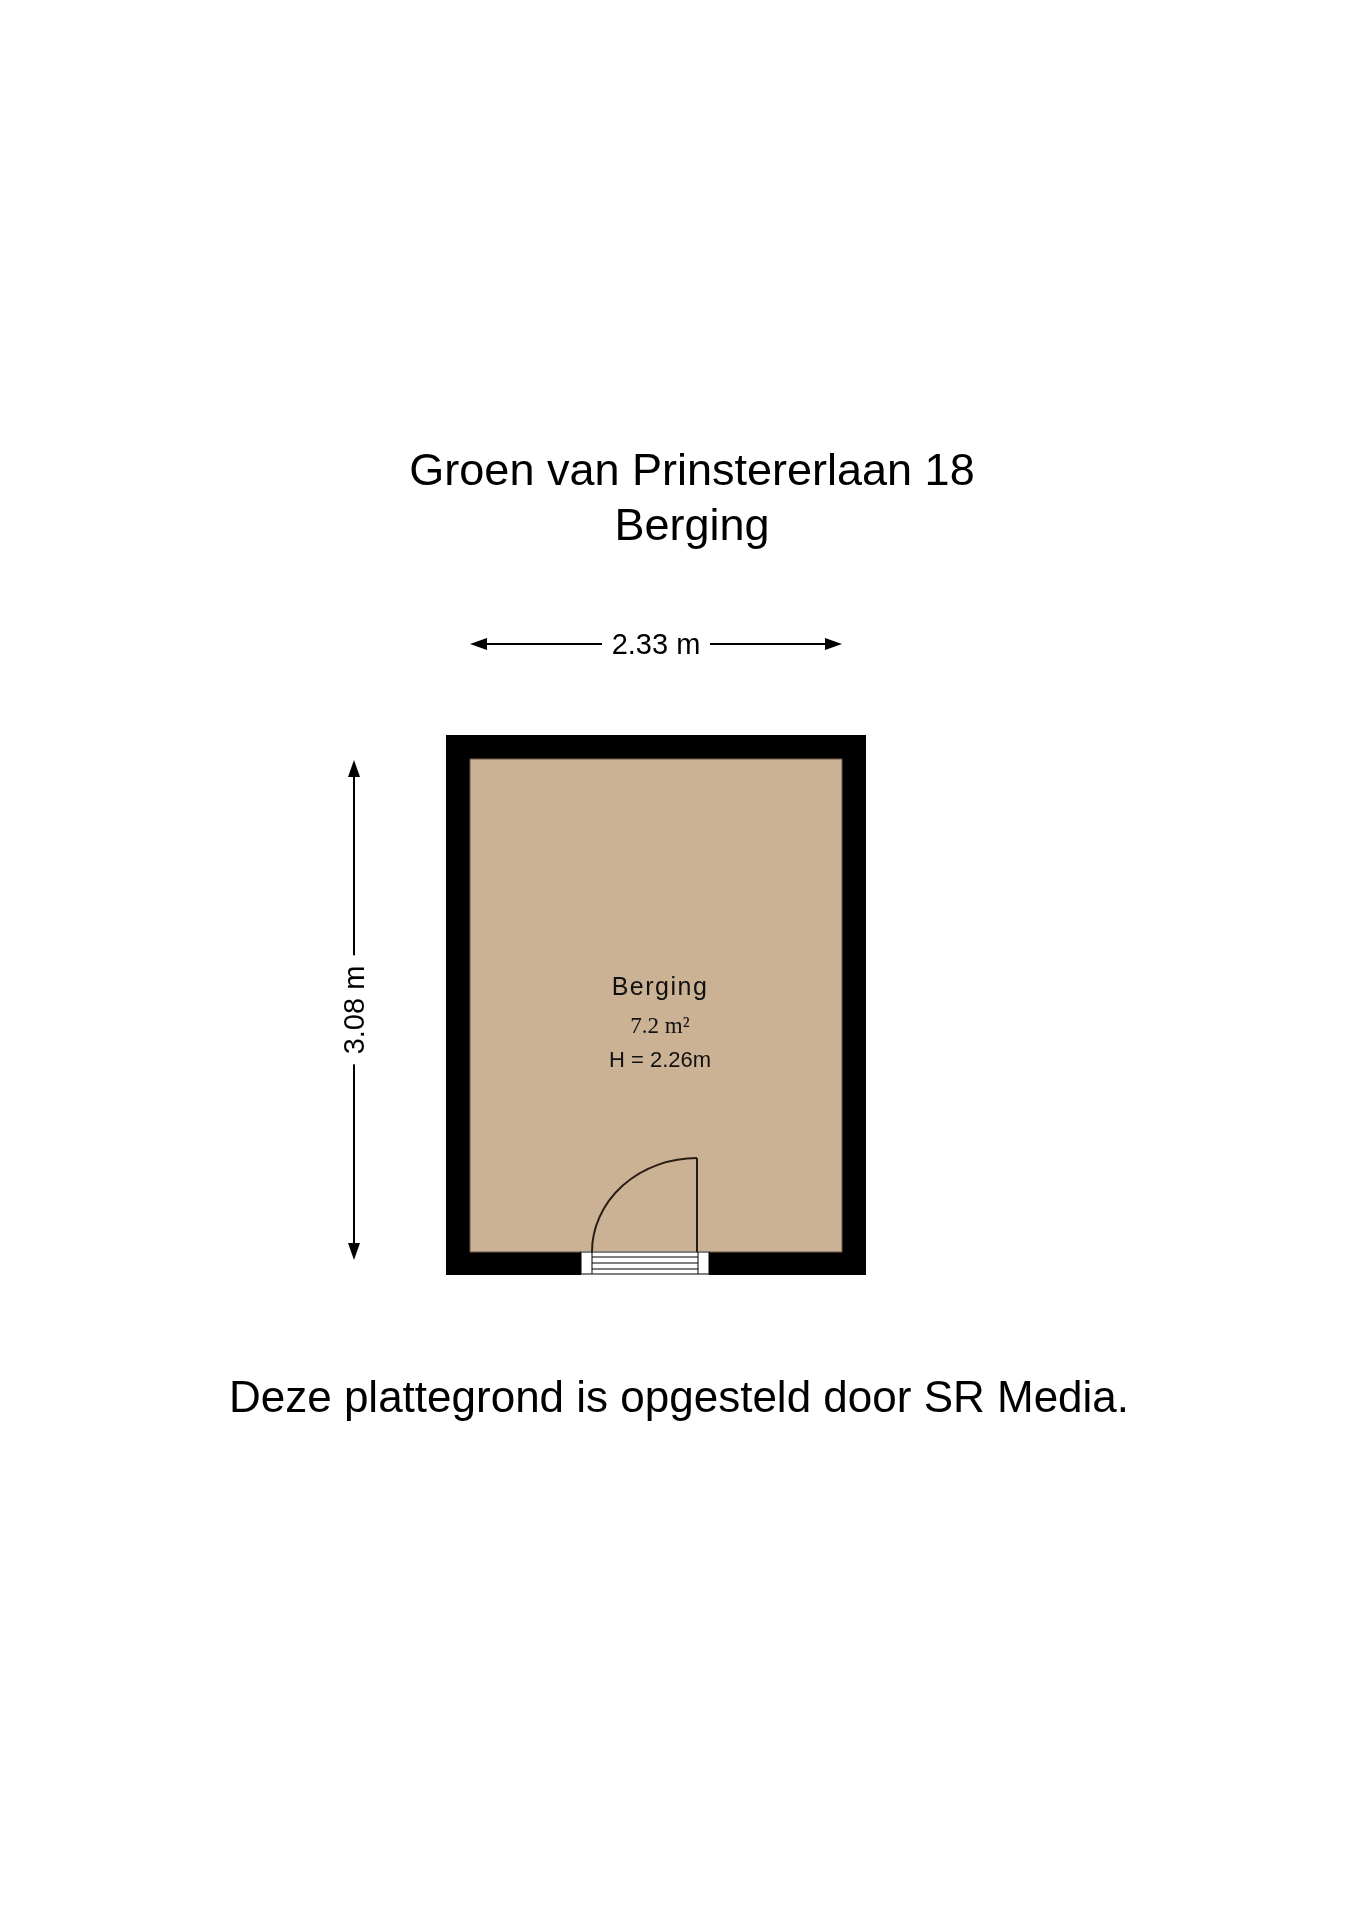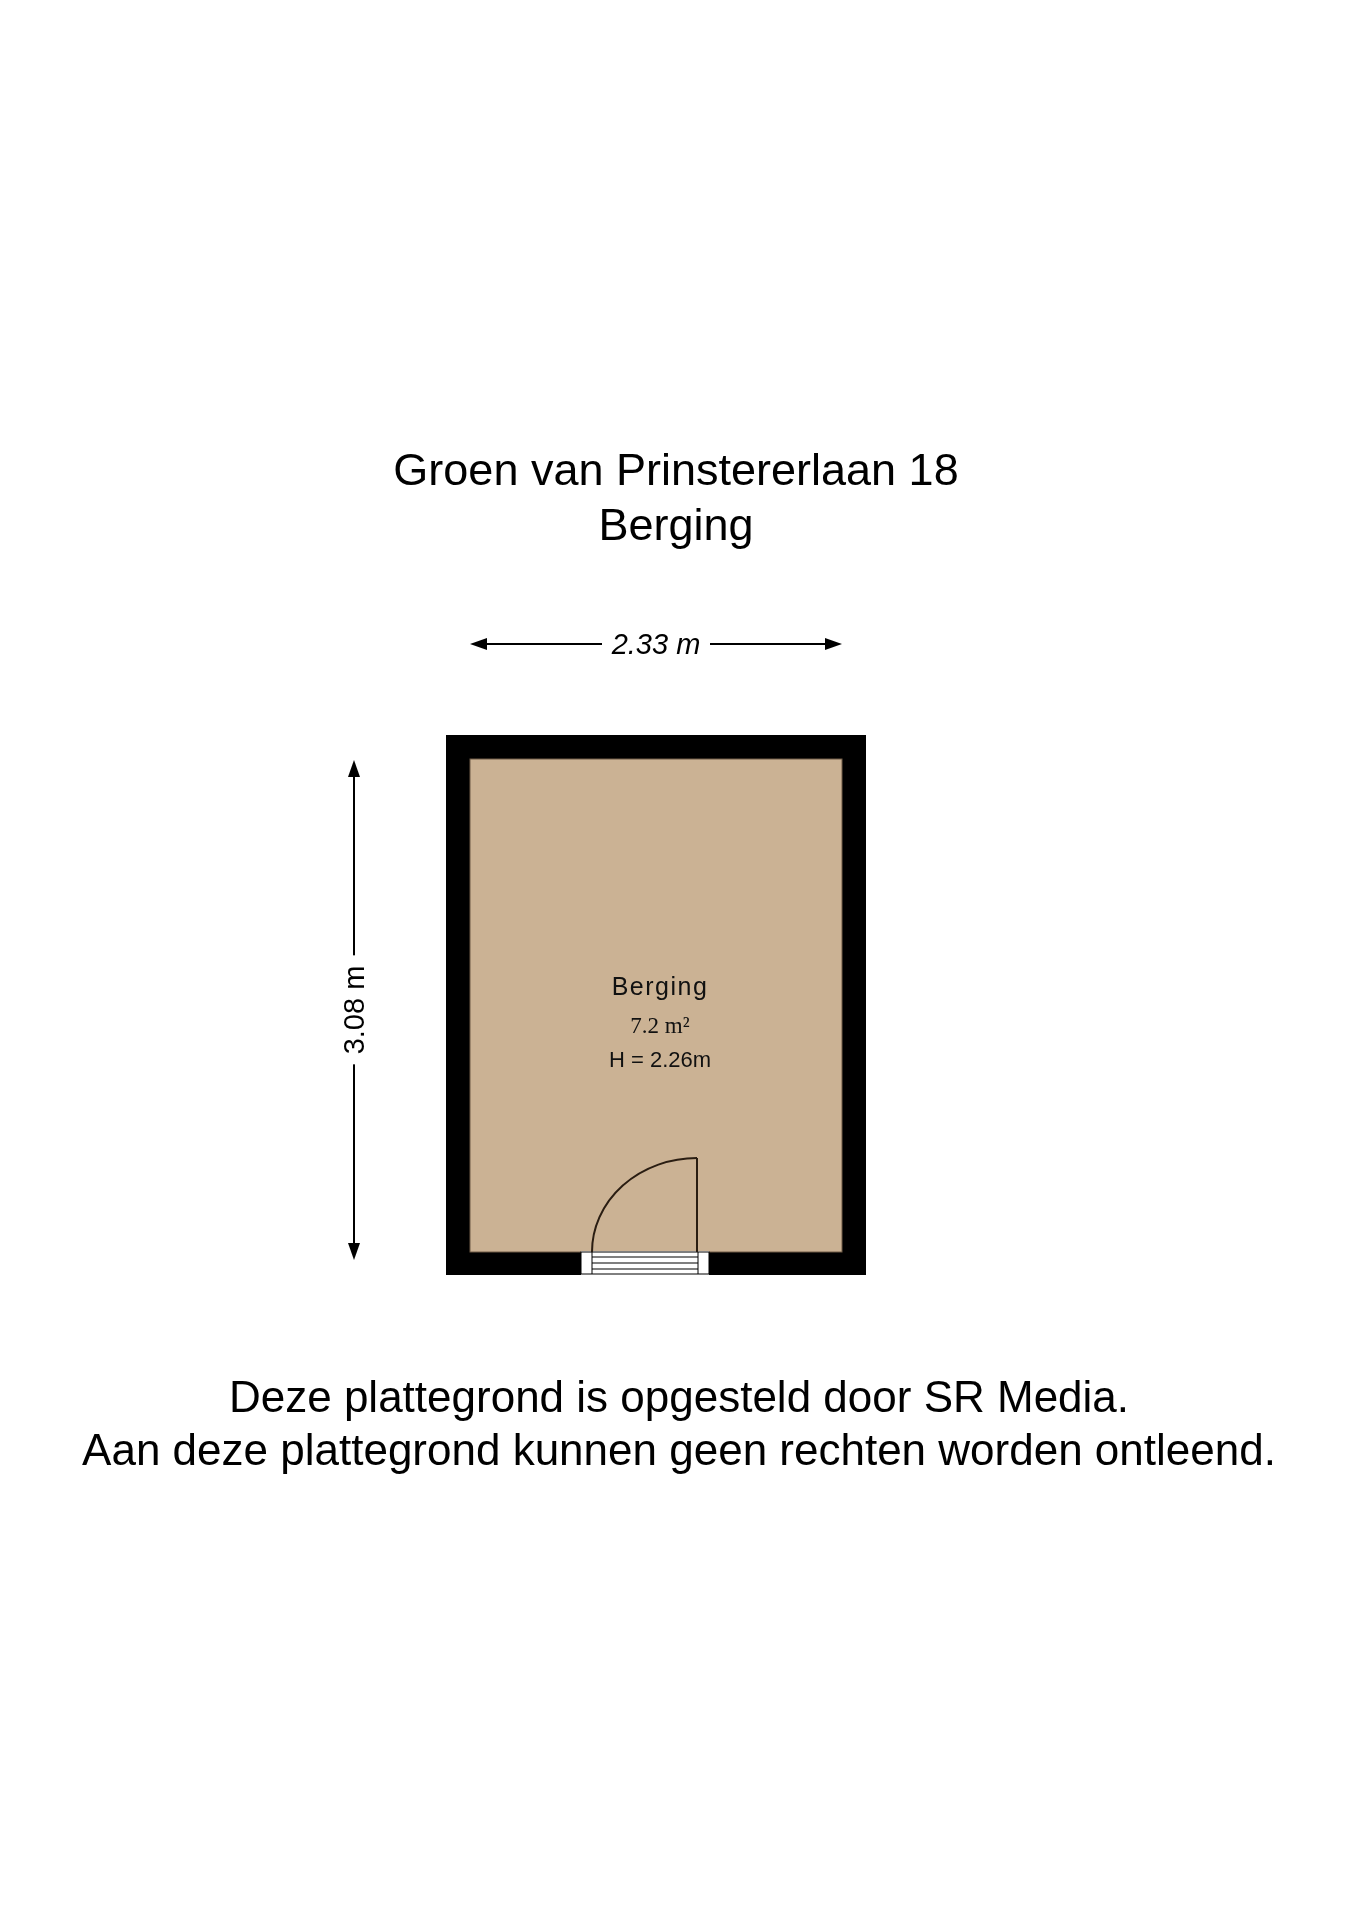--- a/index.html
+++ b/index.html
@@ -1,20 +1,20 @@
 <!DOCTYPE html>
 <html><head>
   <meta charset="utf-8">
   <style>
     html, body { margin: 0; padding: 0; background: #ffffff; }
     body { width: 1358px; height: 1920px; position: relative; overflow: hidden; font-family: "Liberation Sans", sans-serif; color: #000; }
-    .title-block { position: absolute; left: 0; width: 1304px; top: 442px; text-align: center; padding-left: 24px; }
+    .title-block { position: absolute; left: 16px; width: 1304px; top: 442px; text-align: center; padding-left: 24px; }
     .title-line { font-size: 45px; line-height: 55px; white-space: nowrap; }
     .dim-h { position: absolute; left: 470px; top: 626px; width: 372px; height: 36px; }
-    .dim-h-text { position: absolute; left: 0; width: 372px; top: 2px; text-align: center; font-size: 29px; line-height: 32px; font-style: italic; }
+    .dim-h-text { position: absolute; left: 0; width: 372px; top: 2px; text-align: center; font-size: 29px; line-height: 32px; }
     .dim-h-text span { background: #fff; padding: 0 10px; }
     .dim-v-text { position: absolute; left: 354px; top: 1010px; transform: translate(-50%, -50%) rotate(-90deg); font-size: 29px; line-height: 32px; white-space: nowrap; background: #fff; padding: 0 10px; }
     .plan { position: absolute; left: 0; top: 0; width: 1358px; height: 1920px; }
     .room-label { position: absolute; left: 570px; width: 180px; text-align: center; color: #111; }
     .room-name { top: 972px; font-size: 25px; letter-spacing: 1.5px; }
     .room-area { top: 1013px; font-size: 23px; font-family: Liberation Serif, serif; }
     .room-height { top: 1047px; font-size: 22px; }
     .footer { position: absolute; left: 0; width: 1358px; top: 1370px; text-align: center; }
     .footer-line { font-size: 44px; line-height: 53px; white-space: nowrap; }
   </style>
@@ -64,14 +64,13 @@
 </div>
 
 <div class="dim-v-text">3.08 m</div>
 
 <div class="room-label room-name">Berging</div>
 <div class="room-label room-area">7.2 m²</div>
 <div class="room-label room-height">H = 2.26m</div>
 
 <div class="footer">
   <div class="footer-line">Deze plattegrond is opgesteld door SR Media.</div>
-  <div class="footer-line">Aan deze plattegrond kunnen geen rechten worden ontleend.</div>
 </div>
 
 </body></html>

